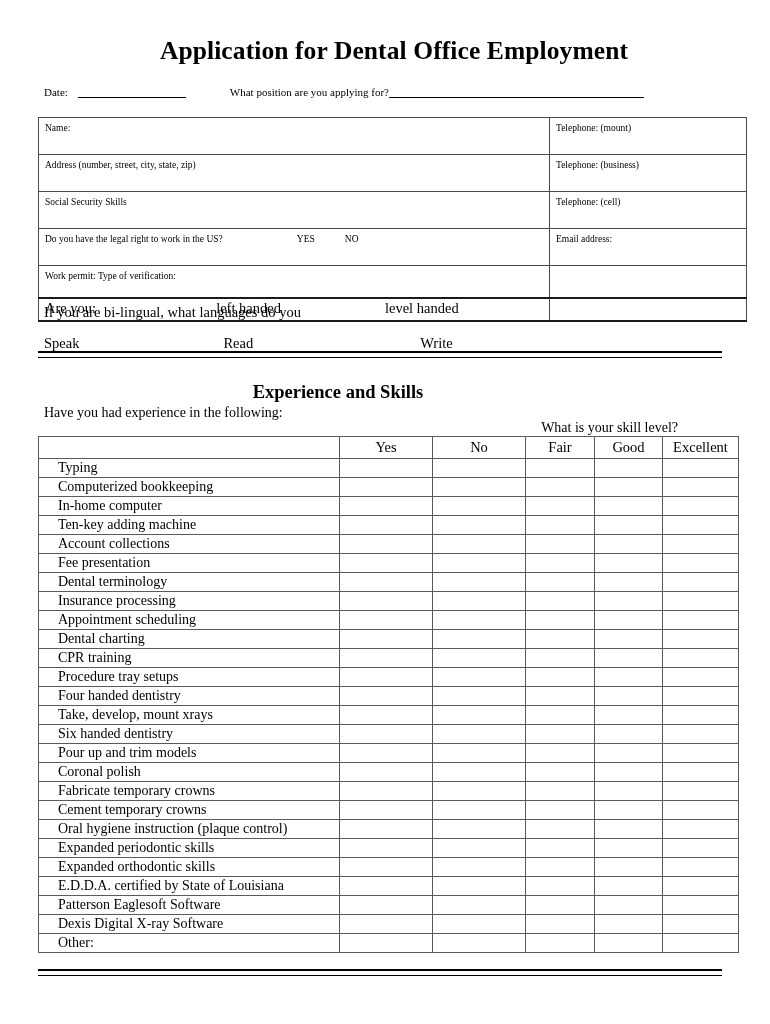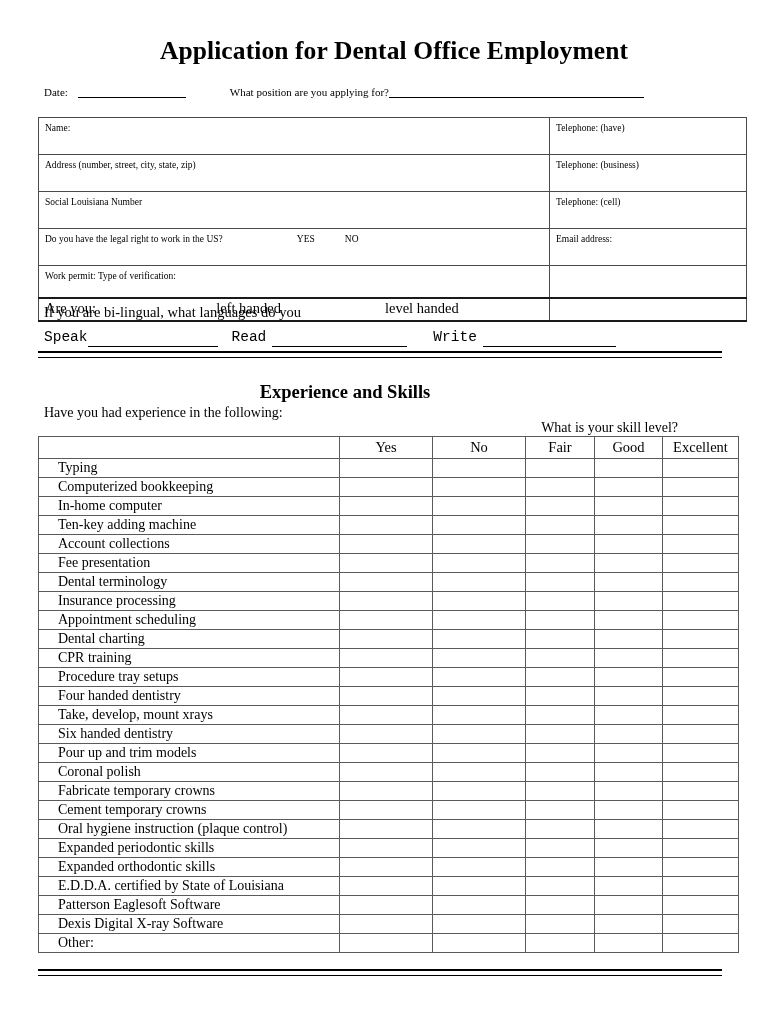--- a/index.html
+++ b/index.html
@@ -117,22 +117,21 @@
   
   .biling {
     position: absolute;
     left: 44px;
     top: 303px;
     font-size: 14.5px;
     line-height: 19px;
     white-space: nowrap;
   }
   .biling .line2 {
-    margin-top: 6px;
-    font-family: Liberation Mono, monospace;
+    margin-top: 12px;
   }
   .ul-blank {
     display: inline-block;
     border-bottom: 1px solid #000;
     height: 13px;
     vertical-align: bottom;
   }
   .ul-speak { width: 130px; }
   .ul-read  { width: 135px; margin-left: 6px; }
   .ul-write { width: 133px; margin-left: 6px; }
@@ -148,21 +147,21 @@
     border-top: 2px solid #000;
     border-bottom: 1px solid #000;
     background: #fff;
   }
   .rule-top { top: 351px; }
   .rule-bottom { top: 969px; }
 
   
   .section-title {
     position: absolute;
-    left: 7px;
+    left: 0;
     top: 382px;
     width: 676px;
     text-align: center;
     font-size: 18.5px;
     font-weight: bold;
   }
   .section-sub {
     position: absolute;
     left: 44px;
     top: 405px;
@@ -226,28 +225,28 @@
   <div class="doc-title">Application for Dental Office Employment</div>
 
   <div class="date-row">
     <span class="date-label">Date:</span><span class="blank-short"></span><span class="position-label">What position are you applying for?</span><span class="blank-long"></span>
   </div>
 
   <table class="info-table">
     <tbody>
       <tr class="r-tall">
         <td class="info-left">Name:</td>
-        <td class="info-right">Telephone: (have)</td>
+        <td class="info-right">Telephone: (mount)</td>
       </tr>
       <tr class="r-tall">
         <td class="info-left">Address (number, street, city, state, zip)</td>
         <td class="info-right">Telephone: (business)</td>
       </tr>
       <tr class="r-tall">
-        <td class="info-left">Social Louisiana Number</td>
+        <td class="info-left">Social Security Skills</td>
         <td class="info-right">Telephone: (cell)</td>
       </tr>
       <tr class="r-tall">
         <td class="info-left"><span>Do you have the legal right to work in the US?</span><span class="yesno">YES</span><span class="yesno2">NO</span></td>
         <td class="info-right">Email address:</td>
       </tr>
       <tr class="r-short">
         <td class="info-left">Work permit:  Type of verification:</td>
         <td class="info-right"></td>
       </tr>

